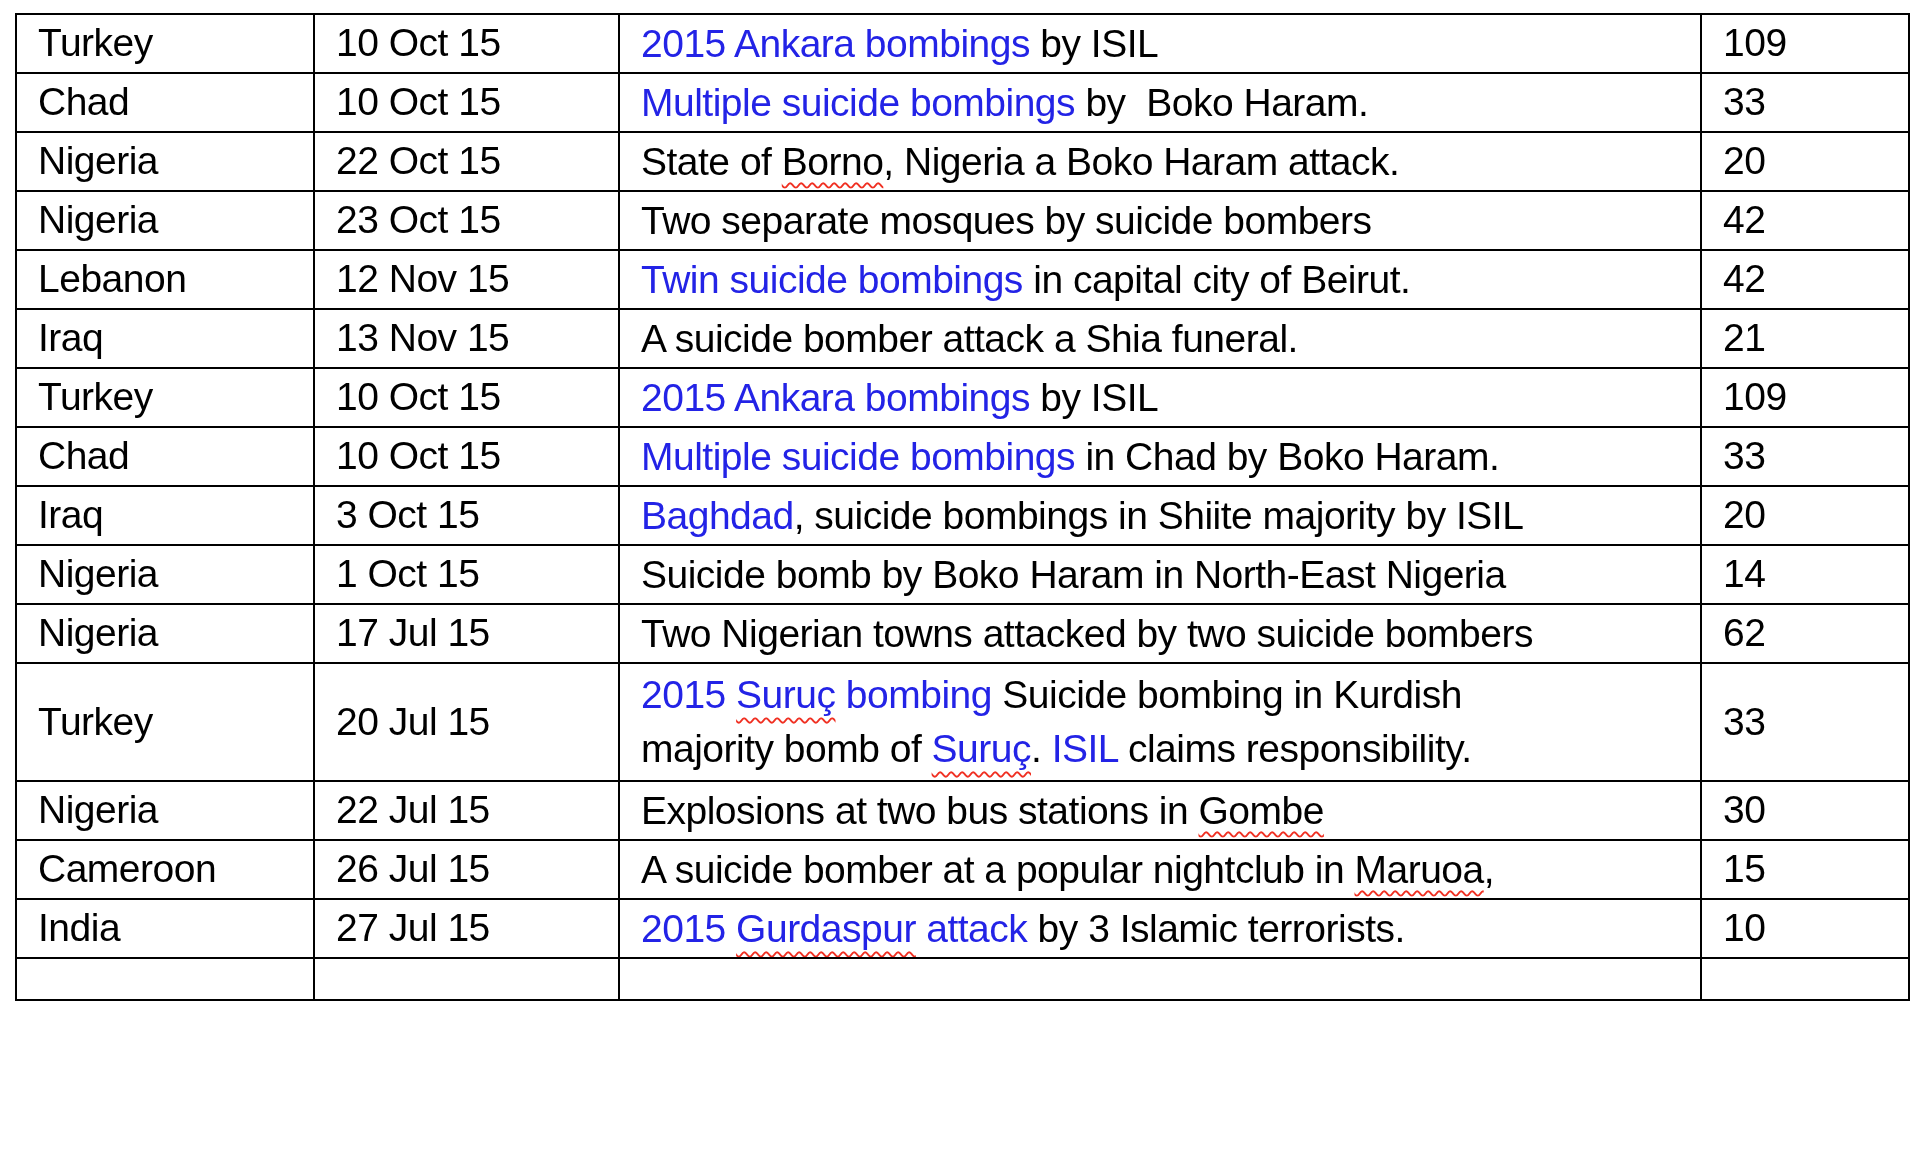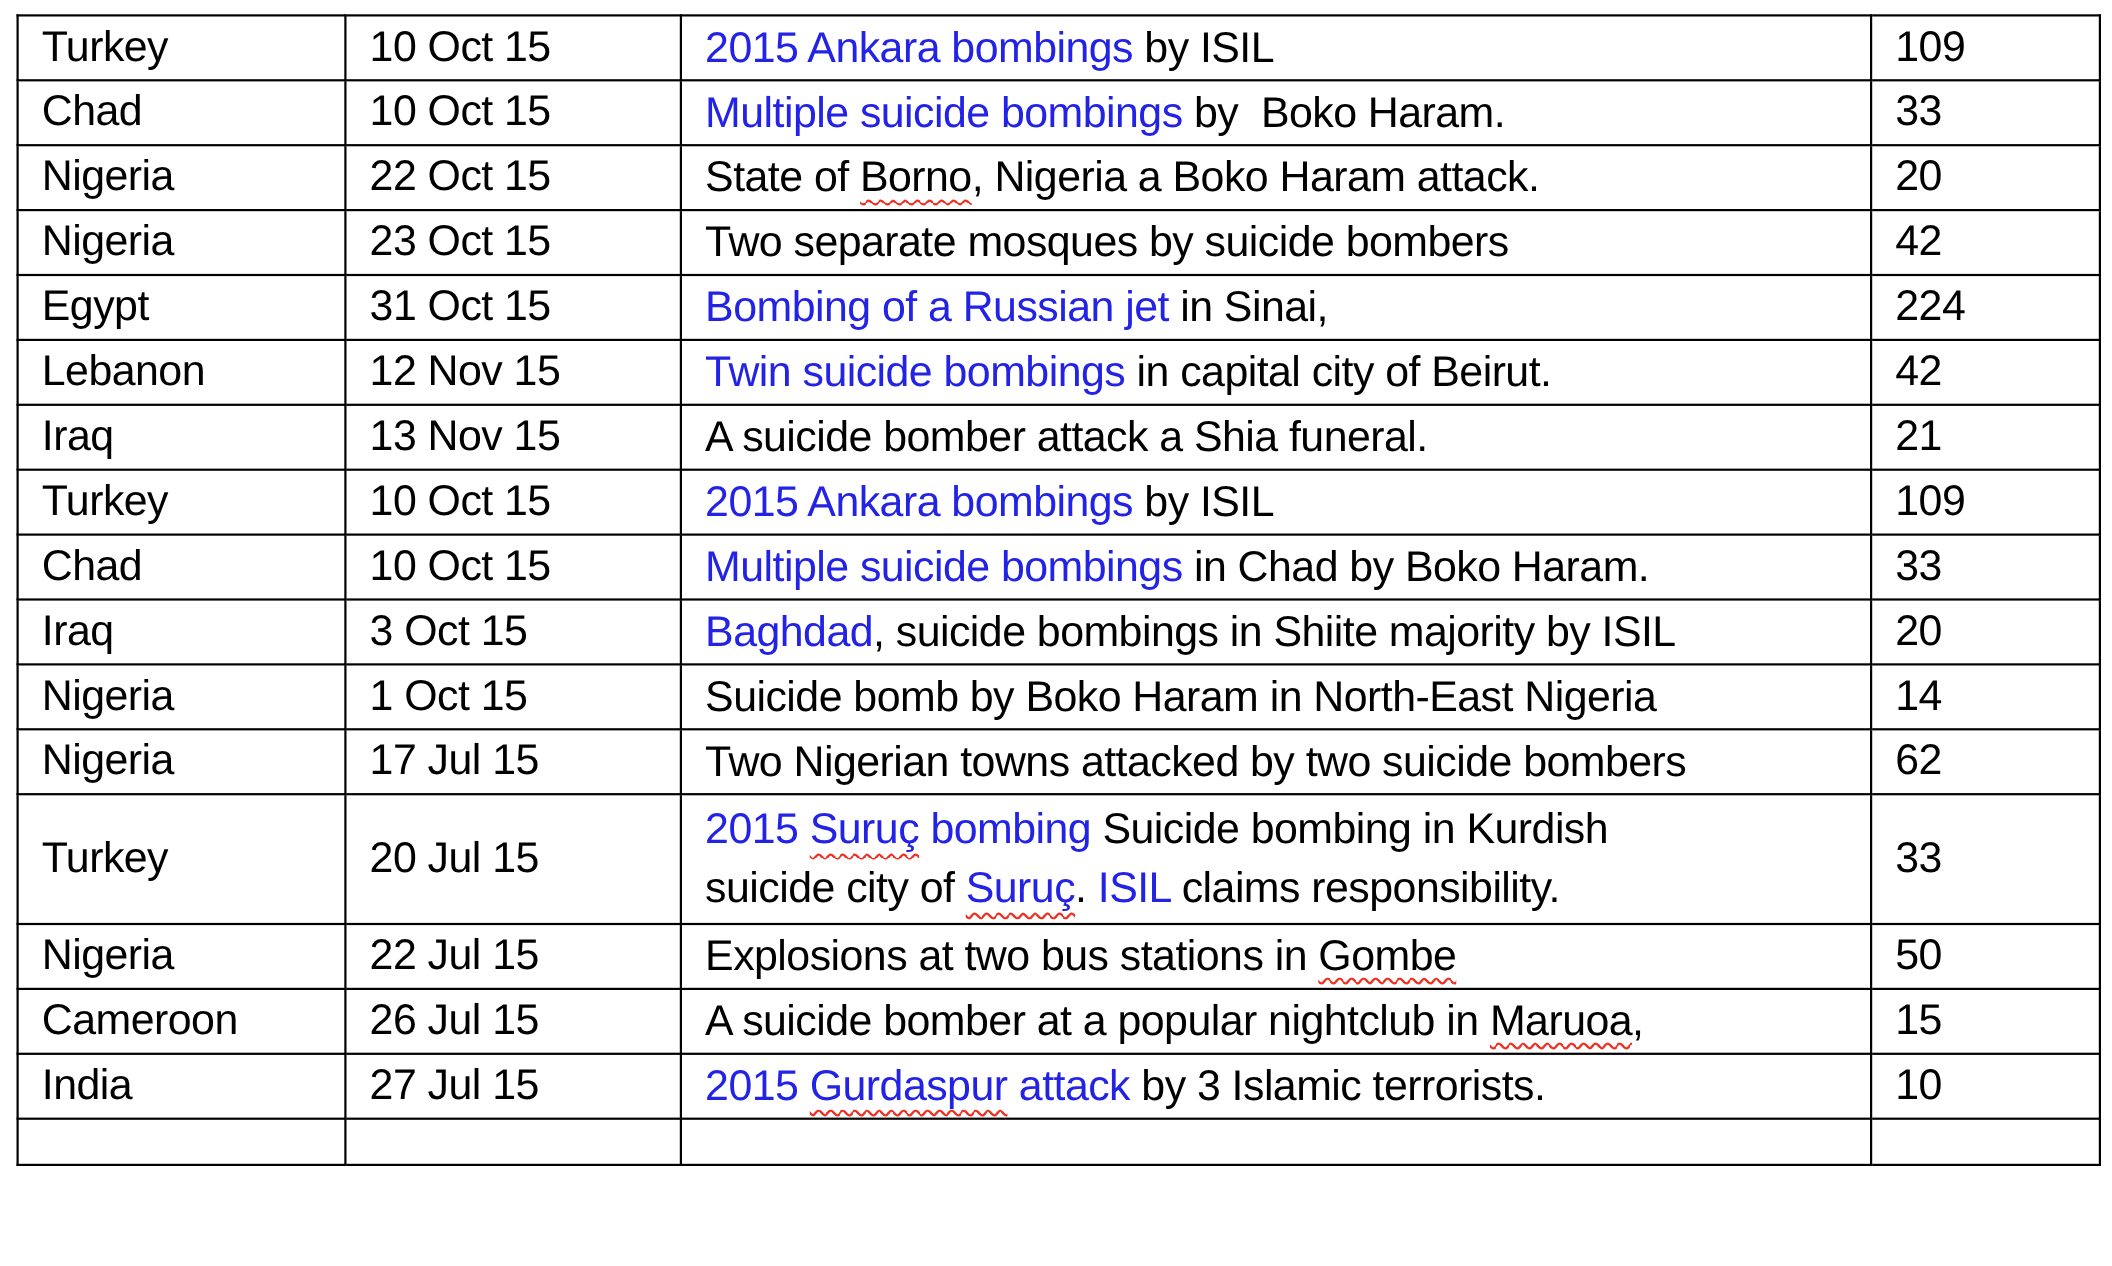--- a/index.html
+++ b/index.html
@@ -80,26 +80,20 @@
     <td><span class="desc"><span>State of </span><span class="misspell">Borno</span><span>, Nigeria a Boko Haram attack.</span></span></td>
     <td>20</td>
   </tr>
         <tr class="row">
     <td>Nigeria</td>
     <td>23 Oct 15</td>
     <td><span class="desc"><span>Two separate mosques by suicide bombers</span></span></td>
     <td>42</td>
   </tr>
         <tr class="row">
-    <td>Egypt</td>
-    <td>31 Oct 15</td>
-    <td><span class="desc"><span class="link">Bombing of a Russian jet</span><span> in Sinai,</span></span></td>
-    <td>224</td>
-  </tr>
-        <tr class="row">
     <td>Lebanon</td>
     <td>12 Nov 15</td>
     <td><span class="desc"><span class="link">Twin suicide bombings</span><span> in capital city of Beirut.</span></span></td>
     <td>42</td>
   </tr>
         <tr class="row">
     <td>Iraq</td>
     <td>13 Nov 15</td>
     <td><span class="desc"><span>A suicide bomber attack a Shia funeral.</span></span></td>
     <td>21</td>
@@ -130,28 +124,28 @@
   </tr>
         <tr class="row">
     <td>Nigeria</td>
     <td>17 Jul 15</td>
     <td><span class="desc"><span>Two Nigerian towns attacked by two suicide bombers</span></span></td>
     <td>62</td>
   </tr>
         <tr class="row double">
     <td>Turkey</td>
     <td>20 Jul 15</td>
-    <td><span class="desc"><span class="link">2015 </span><span class="link"><span class="misspell">Suruç</span></span><span class="link"> bombing</span><span> Suicide bombing in Kurdish</span><br><span>suicide city of </span><span class="link"><span class="misspell">Suruç</span></span><span>. </span><span class="link">ISIL</span><span> claims responsibility.</span></span></td>
+    <td><span class="desc"><span class="link">2015 </span><span class="link"><span class="misspell">Suruç</span></span><span class="link"> bombing</span><span> Suicide bombing in Kurdish</span><br><span>majority bomb of </span><span class="link"><span class="misspell">Suruç</span></span><span>. </span><span class="link">ISIL</span><span> claims responsibility.</span></span></td>
     <td>33</td>
   </tr>
         <tr class="row">
     <td>Nigeria</td>
     <td>22 Jul 15</td>
     <td><span class="desc"><span>Explosions at two bus stations in </span><span class="misspell">Gombe</span></span></td>
-    <td>50</td>
+    <td>30</td>
   </tr>
         <tr class="row">
     <td>Cameroon</td>
     <td>26 Jul 15</td>
     <td><span class="desc"><span>A suicide bomber at a popular nightclub in </span><span class="misspell">Maruoa</span><span>,</span></span></td>
     <td>15</td>
   </tr>
         <tr class="row">
     <td>India</td>
     <td>27 Jul 15</td>

